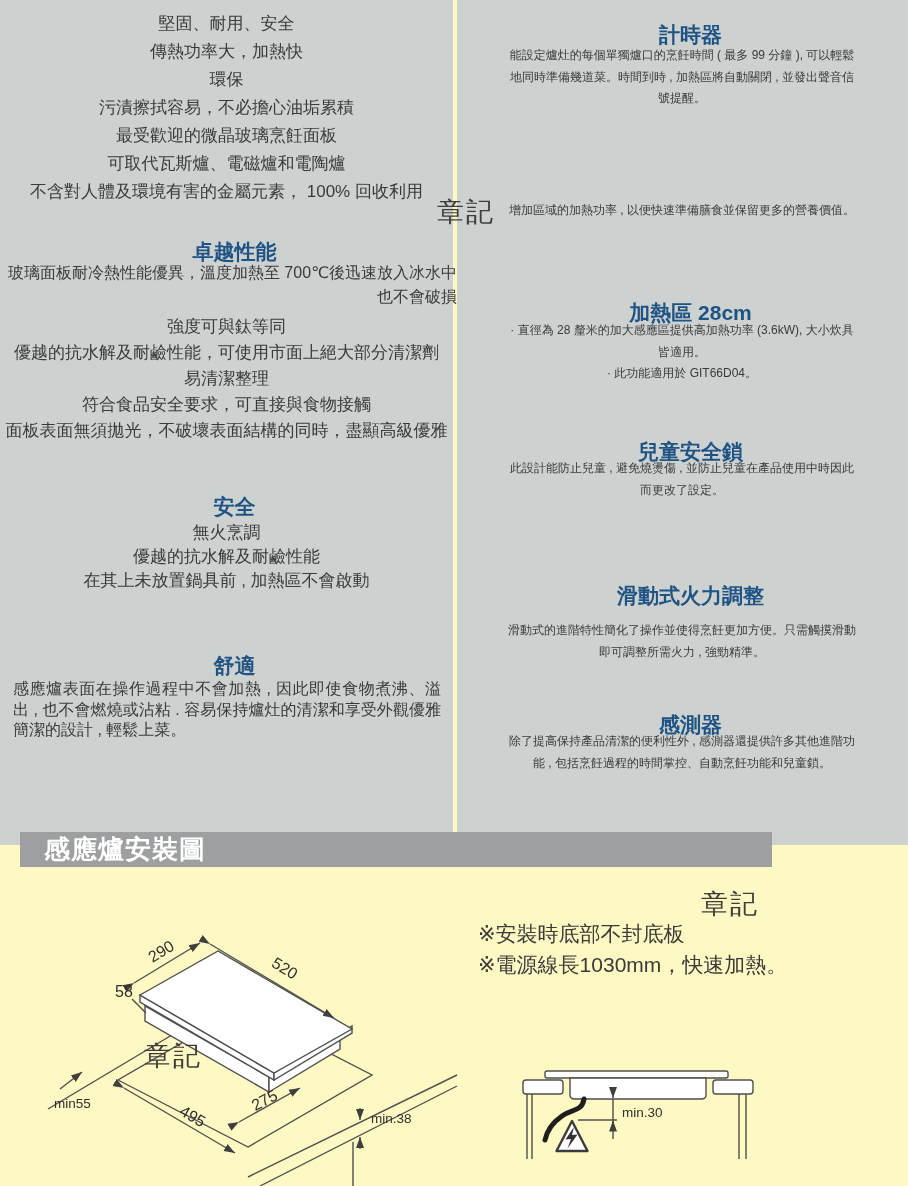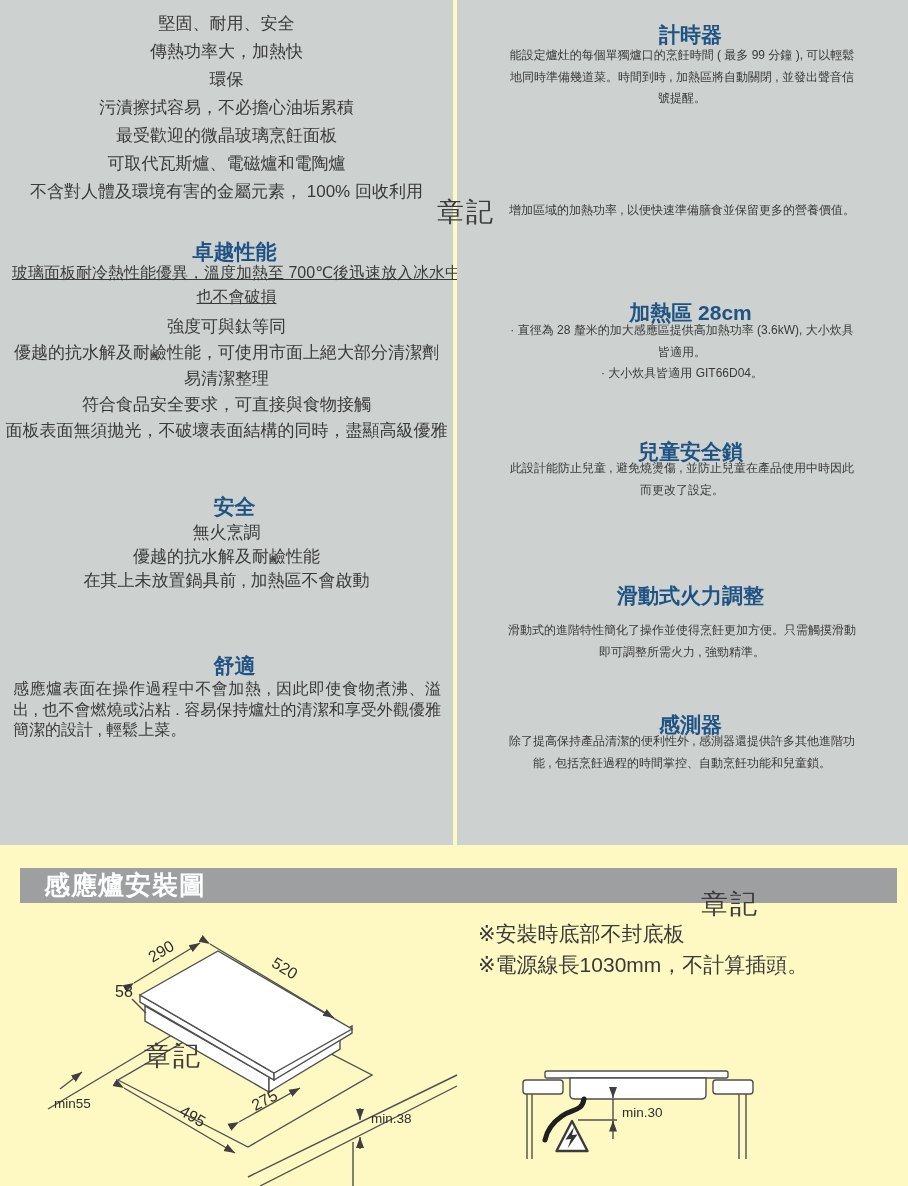--- a/index.html
+++ b/index.html
@@ -5,26 +5,26 @@
   html,body{margin:0;padding:0;background:#fff;}
   .canvas{position:relative;width:908px;height:1186px;background:#fef9c3;overflow:hidden;
           font-family:"Liberation Sans","DejaVu Sans",sans-serif;color:#3a3a3a;}
   .panel{position:absolute;top:0;height:845px;background:#cdd1d0;}
   .panel-left{left:0;width:453px;}
   .panel-right{left:457px;width:451px;}
   .hd{position:absolute;left:0;width:100%;margin:8px;text-align:center;
       font-size:21px;font-weight:bold;color:#1f5384;}
   .cline{text-align:center;}
   .intro{position:absolute;top:10px;left:0;width:100%;font-size:17px;line-height:28px;}
-  .cpara{position:absolute;left:10px;width:100%;text-align:center;text-decoration:underline;}
+  .cpara{position:absolute;left:4px;width:100%;text-align:right;}
   .lines{position:absolute;left:0;width:100%;text-align:center;font-size:17px;}
   .jpara{position:absolute;font-size:16px;line-height:20.5px;text-align:justify;}
   .rbody{position:absolute;left:50px;width:350px;text-align:center;font-size:12px;line-height:21.5px;}
   .rbody p{margin:0;}
-  .banner{position:absolute;left:20px;top:868px;width:877px;height:35px;background:#9e9fa1;}
+  .banner{position:absolute;left:20px;top:832px;width:752px;height:35px;background:#9e9fa1;}
   .banner span{display:block;padding-left:24px;line-height:35px;font-size:26px;
                font-weight:bold;color:#ffffff;letter-spacing:1px;}
   .note{position:absolute;left:478px;font-size:21px;color:#3a3a3a;}
   .wm{position:absolute;font-size:27px;color:#3d3d3d;letter-spacing:2px;z-index:5;}
   svg text{fill:#2f2f2f;font-family:"Liberation Sans","DejaVu Sans",sans-serif;}
   .dimnum{font-size:16px;}
   .dimmin{font-size:13.5px;}
   .ln{stroke:#4f4f4f;stroke-width:1.4;fill:none;}
   .lnf{stroke:#4f4f4f;stroke-width:1.4;fill:#ffffff;}
 </style>
@@ -67,21 +67,21 @@
 
   <section class="panel panel-right">
     <h2 class="hd" style="top:13px">計時器</h2>
     <div class="rbody" style="top:45px">能設定爐灶的每個單獨爐口的烹飪時間 ( 最多 99 分鐘 ), 可以輕鬆地同時準備幾道菜。時間到時 , 加熱區將自動關閉 ,  並發出聲音信號提醒。</div>
 
     <div class="rbody" style="top:200px">增加區域的加熱功率 , 以便快速準備膳食並保留更多的營養價值。</div>
 
     <h2 class="hd" style="top:291px">加熱區 28cm</h2>
     <div class="rbody" style="top:320px">
       <p>· 直徑為 28 釐米的加大感應區提供高加熱功率 (3.6kW), 大小炊具皆適用。</p>
-      <p>· 大小炊具皆適用 GIT66D04。</p>
+      <p>· 此功能適用於 GIT66D04。</p>
     </div>
 
     <h2 class="hd" style="top:430px">兒童安全鎖</h2>
     <div class="rbody" style="top:458px">此設計能防止兒童 , 避免燒燙傷 , 並防止兒童在產品使用中時因此而更改了設定。</div>
 
     <h2 class="hd" style="top:574px">滑動式火力調整</h2>
     <div class="rbody" style="top:620px">滑動式的進階特性簡化了操作並使得烹飪更加方便。只需觸摸滑動即可調整所需火力 , 強勁精準。</div>
 
     <h2 class="hd" style="top:703px">感測器</h2>
     <div class="rbody" style="top:731px">除了提高保持產品清潔的便利性外 , 感測器還提供許多其他進階功能 , 包括烹飪過程的時間掌控、自動烹飪功能和兒童鎖。</div>
@@ -89,21 +89,21 @@
 
   <div class="wm" style="left:437px;top:194px;">章記</div>
   <div class="wm" style="left:701px;top:886px;">章記</div>
   <div class="wm" style="left:144px;top:1038px;">章記</div>
 
   <div class="banner">
     <span>感應爐安裝圖</span>
   </div>
 
   <div class="note" style="top:920px">※安裝時底部不封底板</div>
-  <div class="note" style="top:951px">※電源線長1030mm，不計算插頭。</div>
+  <div class="note" style="top:951px">※電源線長1030mm，快速加熱。</div>
 
   <svg width="440" height="261" viewBox="0 0 440 261" style="position:absolute;left:20px;top:925px;">
     <defs>
       <marker id="ar1" markerUnits="userSpaceOnUse" markerWidth="12" markerHeight="10" refX="11" refY="5" orient="auto">
         <path d="M0,1 L11,5 L0,9 Z" fill="#3f3f3f"></path>
       </marker>
     </defs>
 
     <path class="ln" d="M28,184 L172,98"></path>
     <path class="ln" d="M98,155 L228,222 L352,150 L222,83 Z"></path>

